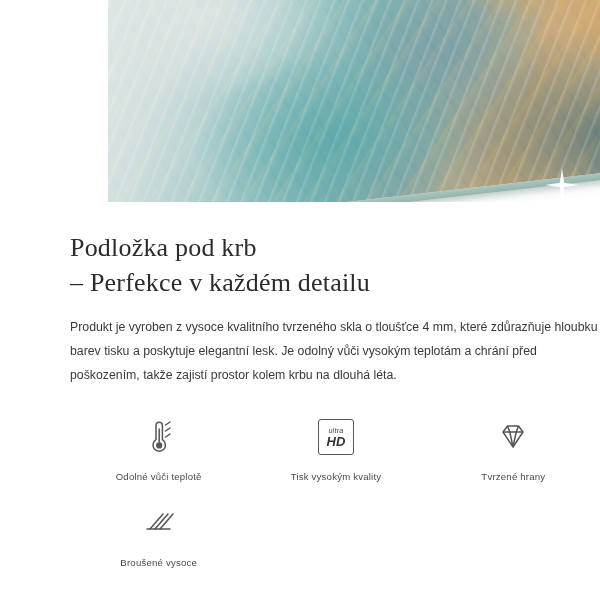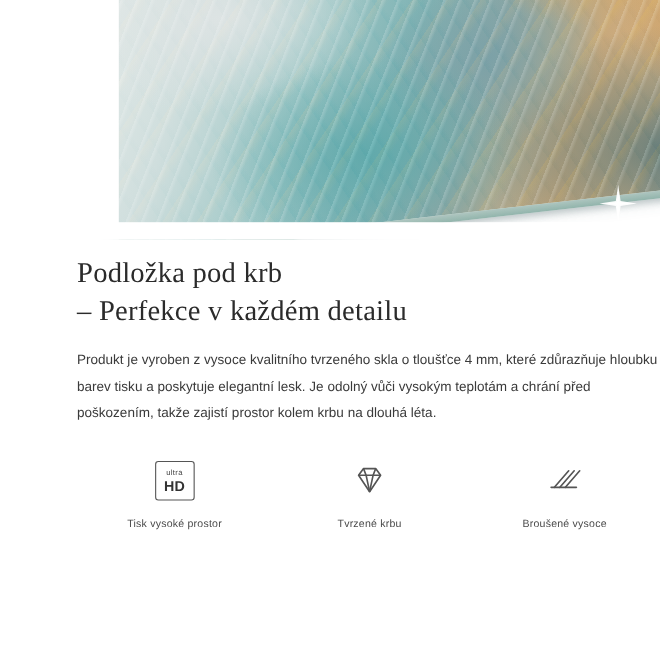--- a/index.html
+++ b/index.html
@@ -136,20 +136,21 @@
     display: flex;
     flex-direction: column;
     align-items: center;
     justify-content: flex-start;
   }
   .feature-icon {
     height: 46px;
     display: flex;
     align-items: center;
     justify-content: flex-start;
+    font-style: italic;
   }
   .feature-label {
     margin-top: 11px;
     font-size: 9.6px;
     color: #4a4a4a;
     letter-spacing: 0.2px;
     text-align: center;
   }
   svg { display: block; }
   .ultrahd-box {
@@ -196,44 +197,59 @@
 
   <div class="content">
     <h1 class="headline">
       <span>Podložka pod krb</span>
       <span class="line2">– Perfekce v každém detailu</span>
     </h1>
     <p class="paragraph">Produkt je vyroben z vysoce kvalitního tvrzeného skla o tloušťce 4 mm, které zdůrazňuje hloubku barev tisku a poskytuje elegantní lesk. Je odolný vůči vysokým teplotám a chrání před poškozením, takže zajistí prostor kolem krbu na dlouhá léta.</p>
 
     <div class="features">
 
+      <div class="feature">
+        <div class="feature-icon">
+          <svg width="44" height="44" viewBox="0 0 44 44">
+            <g fill="none" stroke="#555" stroke-width="1.5" stroke-linecap="round">
+              <path d="M19 10.5a3.2 3.2 0 0 1 6.4 0v14.2a6.2 6.2 0 1 1-6.4 0z"></path>
+              <line x1="22.2" y1="14" x2="22.2" y2="27"></line>
+              <line x1="28.5" y1="10" x2="33" y2="7"></line>
+              <line x1="28.5" y1="16" x2="33" y2="13"></line>
+              <line x1="28.5" y1="22" x2="33" y2="19"></line>
+            </g>
+            <circle cx="22.2" cy="30.4" r="3.1" fill="#555"></circle>
+          </svg>
+        </div>
+        <div class="feature-label">Odolné vůči teplotě</div>
+      </div>
 
       <div class="feature">
         <div class="feature-icon">
           <div class="ultrahd-box">
             <span class="u-top">ultra</span>
             <span class="u-bot">HD</span>
           </div>
         </div>
-        <div class="feature-label">Tisk vysoké prostor</div>
+        <div class="feature-label">Tisk vysokým kvality</div>
       </div>
 
 
       <div class="feature">
         <div class="feature-icon">
           <svg width="44" height="44" viewBox="0 0 44 44">
             <g fill="none" stroke="#555" stroke-width="1.5" stroke-linejoin="round">
               <path d="M12 17 L16.5 11 H27.5 L32 17 L22 32 Z"></path>
               <path d="M12 17 H32"></path>
               <path d="M16.5 11 L18.8 17 L22 32"></path>
               <path d="M27.5 11 L25.2 17 L22 32"></path>
             </g>
           </svg>
         </div>
-        <div class="feature-label">Tvrzené krbu</div>
+        <div class="feature-label">Tvrzené hrany</div>
       </div>
 
       <div class="feature">
         <div class="feature-icon">
           <svg width="44" height="44" viewBox="0 0 44 44">
             <g fill="none" stroke="#555" stroke-width="1.5" stroke-linecap="round">
               <path d="M13 28 L26 13"></path>
               <path d="M18 28 L31 13"></path>
               <path d="M23 28 L36 13"></path>
               <path d="M10 28 H33"></path>

